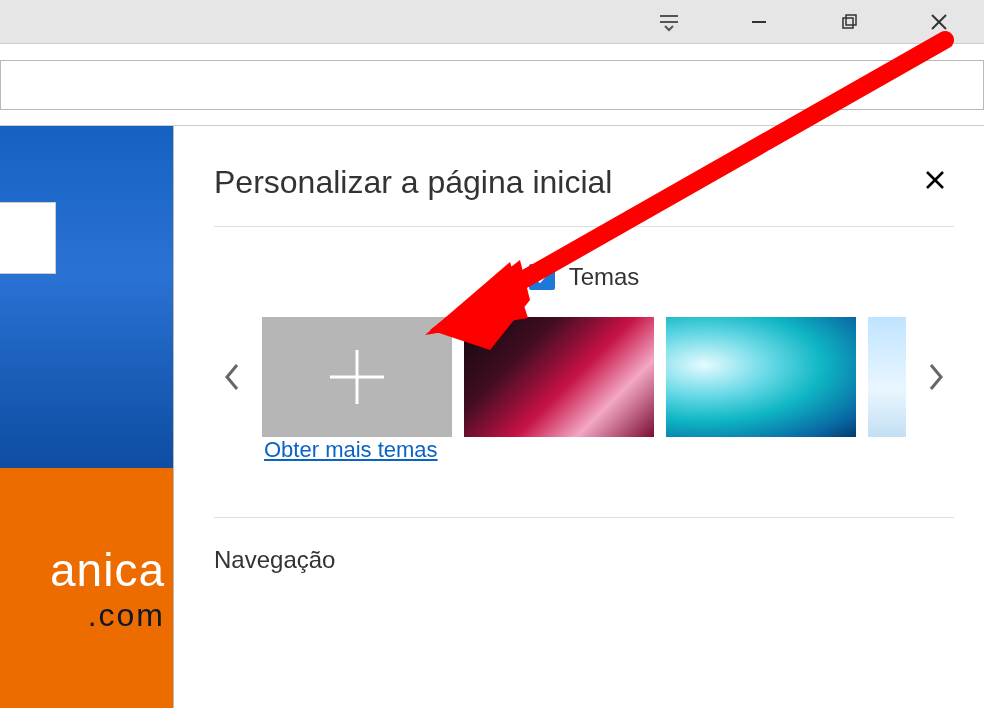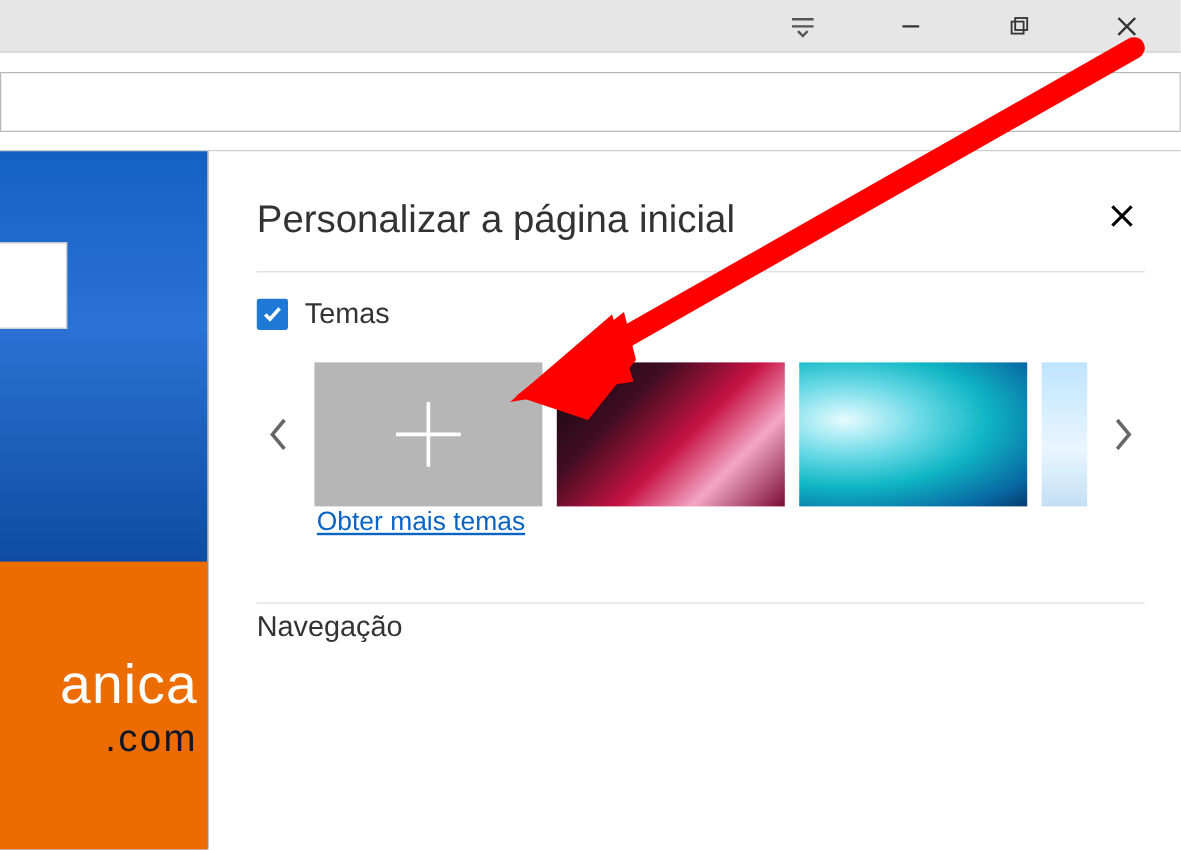--- a/index.html
+++ b/index.html
@@ -123,21 +123,22 @@
       font-size: 28px;
       color: #000;
       cursor: pointer;
       padding: 4px 8px;
     }
 
     .section-row {
       display: flex;
       align-items: center;
       gap: 14px;
-      margin-top: 21px;
+      margin-top: 36px;
+      justify-content: center;
     }
     .checkbox {
       width: 26px;
       height: 26px;
       border: 2px solid #1e78d6;
       background: #1e78d6;
       display: flex;
       align-items: center;
       justify-content: center;
       border-radius: 2px;
@@ -198,21 +199,21 @@
       margin-left: 50px;
       color: #0b63c3;
       font-size: 22px;
       text-decoration: underline;
       cursor: pointer;
     }
 
     .nav-section {
       margin-top: 54px;
       border-top: 1px solid #ddd;
-      padding-top: 6px;
+      padding-top: 28px;
     }
     .nav-label {
       font-size: 24px;
       color: #333;
     }
 
     
     .arrow-overlay {
       position: absolute;
       top: 0;

